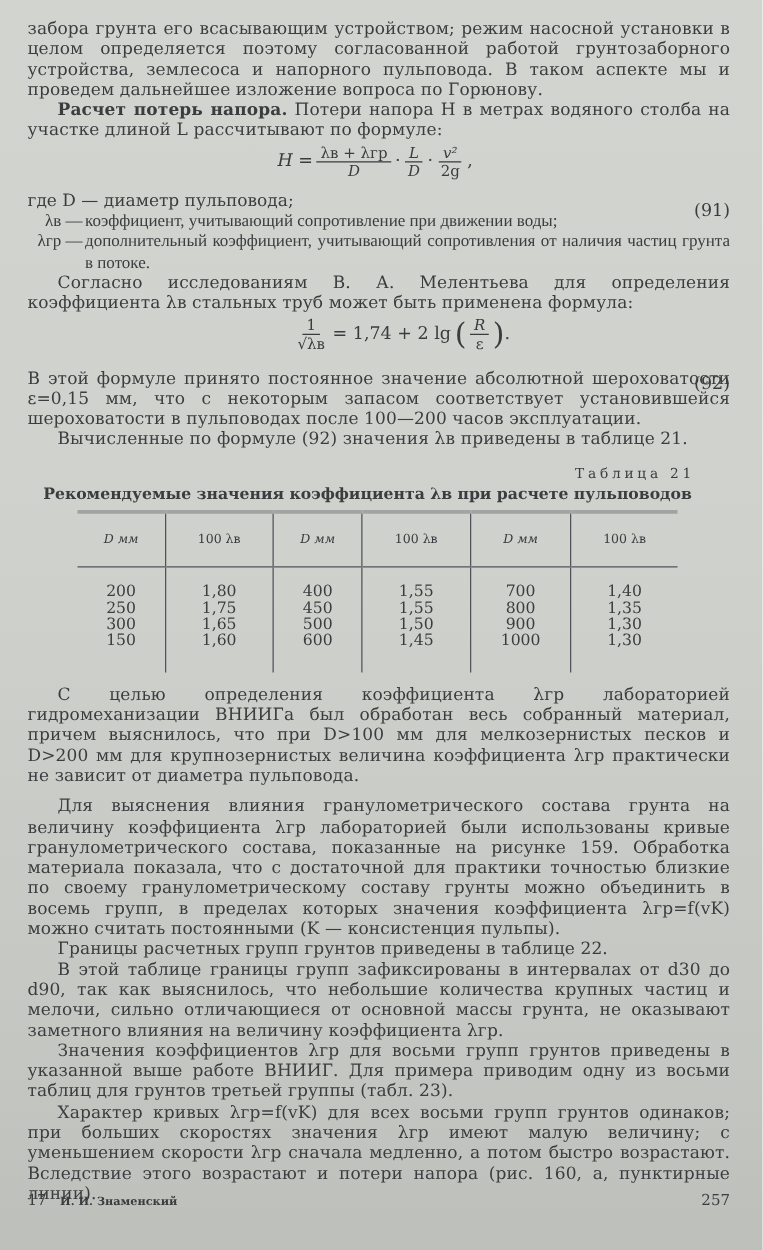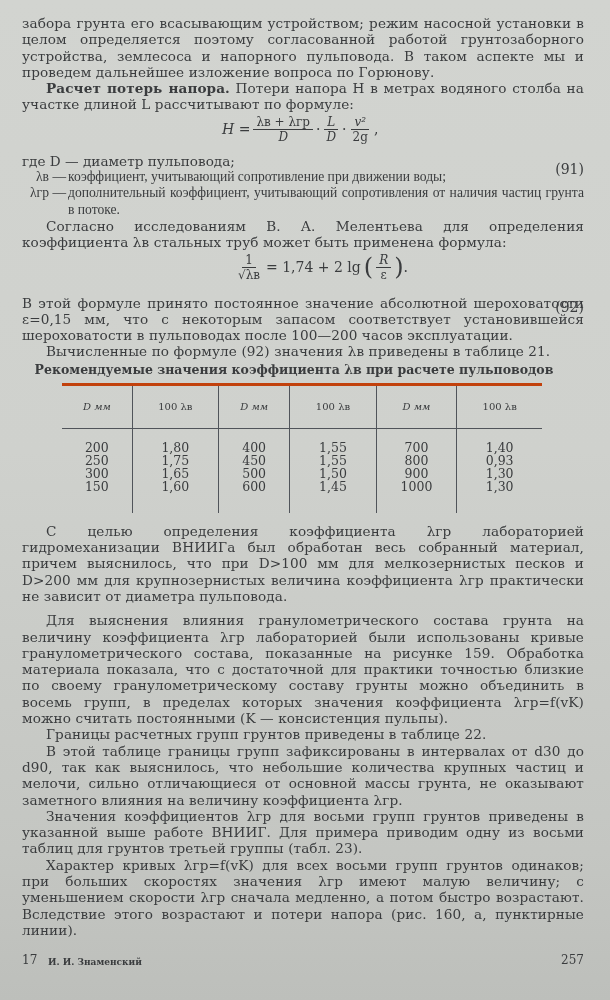--- a/index.html
+++ b/index.html
@@ -24,21 +24,21 @@
   .frac .num { border-bottom: 1px solid #3a3c3e; padding: 0 3px; font-size: 12px; line-height: 14px; }
   .frac .den { padding: 0 3px; font-size: 12px; line-height: 14px; }
   .eqno { position: absolute; right: 0; top: 12px; font-size: 14px; margin-top: 36px; }
   .defs { font-size: 13.6px; line-height: 16.3px; }
   .defs .row { display: flex; font-family: Liberation Serif, serif; }
   .defs .sym { width: 44px; text-align: right; padding-right: 2px; }
   .defs .txt { flex: 1; }
   .tbl-caption-no { text-align: right; font-size: 11px; letter-spacing: 3px; margin-right: 28px; margin-top: 12px; }
   .tbl-title { text-align: center; font-weight: bold; font-size: 12.5px; margin: 2px 0 6px -18px; }
   table.t { border-collapse: collapse; margin-left: 40px; width: 480px; font-size: 12.5px; }
-  table.t th { font-weight: normal; font-size: 10px; height: 40px; border-top: 3px solid #c2410c; border-bottom: 1.5px solid #50545a; }
+  table.t th { font-weight: normal; font-size: 10px; height: 40px; border-top: 3px solid #a3a3a3; border-bottom: 1.5px solid #50545a; }
   table.t td { text-align: center; line-height: 13px; padding-top: 12px; padding-bottom: 20px; vertical-align: top; }
   table.t th + th, table.t td + td { border-left: 1.5px solid #50545a; }
   .footer { position: absolute; top: 953px; left: 22px; width: 562px; font-size: 12px; }
   .footer .sig { position: absolute; left: 0; top: 0; font-size: 12px; }
   .footer .author { position: absolute; left: 26px; top: 4px; font-size: 9px; font-weight: bold; }
   .footer .pnum { position: absolute; right: 0; top: 0; font-size: 12px; }
 </style>
 </head>
 <body>
 
@@ -96,20 +96,21 @@
         </span>
       <span style="font-size:24px">)</span>
       <span>.</span>
     </div>
     <span class="eqno">(92)</span>
   </div>
 
   <p class="p">В этой формуле принято постоянное значение абсолютной шероховатости ε=0,15 мм, что с некоторым запасом соответствует установившейся шероховатости в пульповодах после 100—200 часов эксплуатации.</p>
   <p class="p indent">Вычисленные по формуле (92) значения λв приведены в таблице 21.</p>
 
+  <div class="tbl-caption-no">Таблица 21</div>
   <div class="tbl-title">Рекомендуемые значения коэффициента λв при расчете пульповодов</div>
   <table class="t">
     <thead>
       <tr>
         <th class="i">D мм</th>
         <th>100 λв</th>
         <th class="i">D мм</th>
         <th>100 λв</th>
         <th class="i">D мм</th>
         <th>100 λв</th>
@@ -142,21 +143,21 @@
             <div>1,45</div>
           </td>
         <td>
             <div>700</div>
             <div>800</div>
             <div>900</div>
             <div>1000</div>
           </td>
         <td>
             <div>1,40</div>
-            <div>0,93</div>
+            <div>1,35</div>
             <div>1,30</div>
             <div>1,30</div>
           </td>
       </tr>
     </tbody>
   </table>
 
   <p class="p indent" style="margin-top:10px">С целью определения коэффициента λгр лабораторией гидромеханизации ВНИИГа был обработан весь собранный материал, причем выяснилось, что при D&gt;100 мм для мелкозернистых песков и D&gt;200 мм для крупнозернистых величина коэффициента λгр практически не зависит от диаметра пульповода.</p>
   <p class="p indent" style="margin-top:8px">Для выяснения влияния гранулометрического состава грунта на величину коэффициента λгр лабораторией были использованы кривые гранулометрического состава, показанные на рисунке 159. Обработка материала показала, что с достаточной для практики точностью близкие по своему гранулометрическому составу грунты можно объединить в восемь групп, в пределах которых значения коэффициента λгр=f(vK) можно считать постоянными (K — консистенция пульпы).</p>
   <p class="p indent">Границы расчетных групп грунтов приведены в таблице 22.</p>

